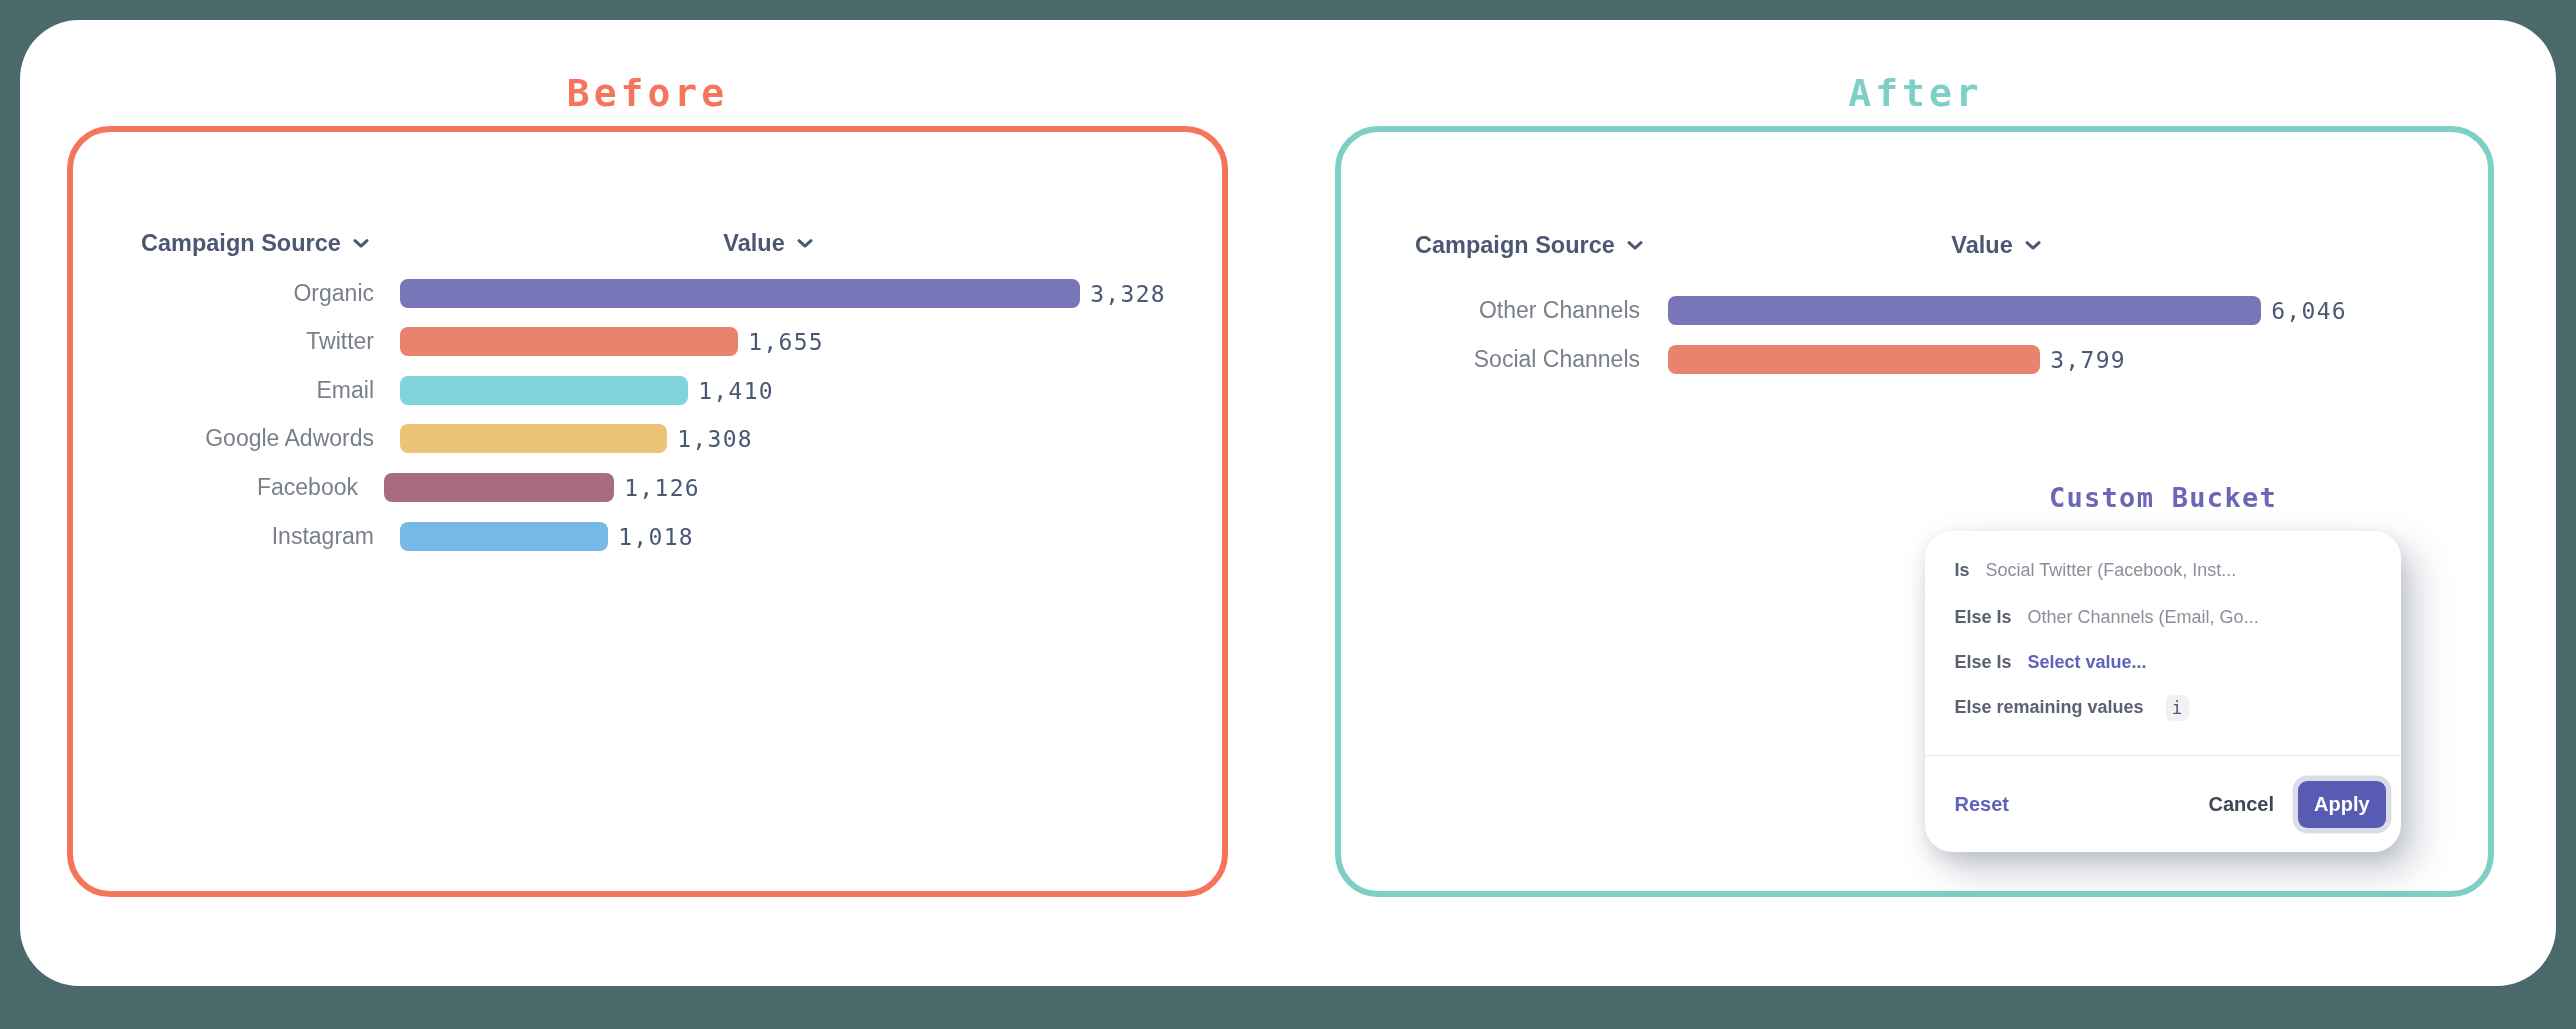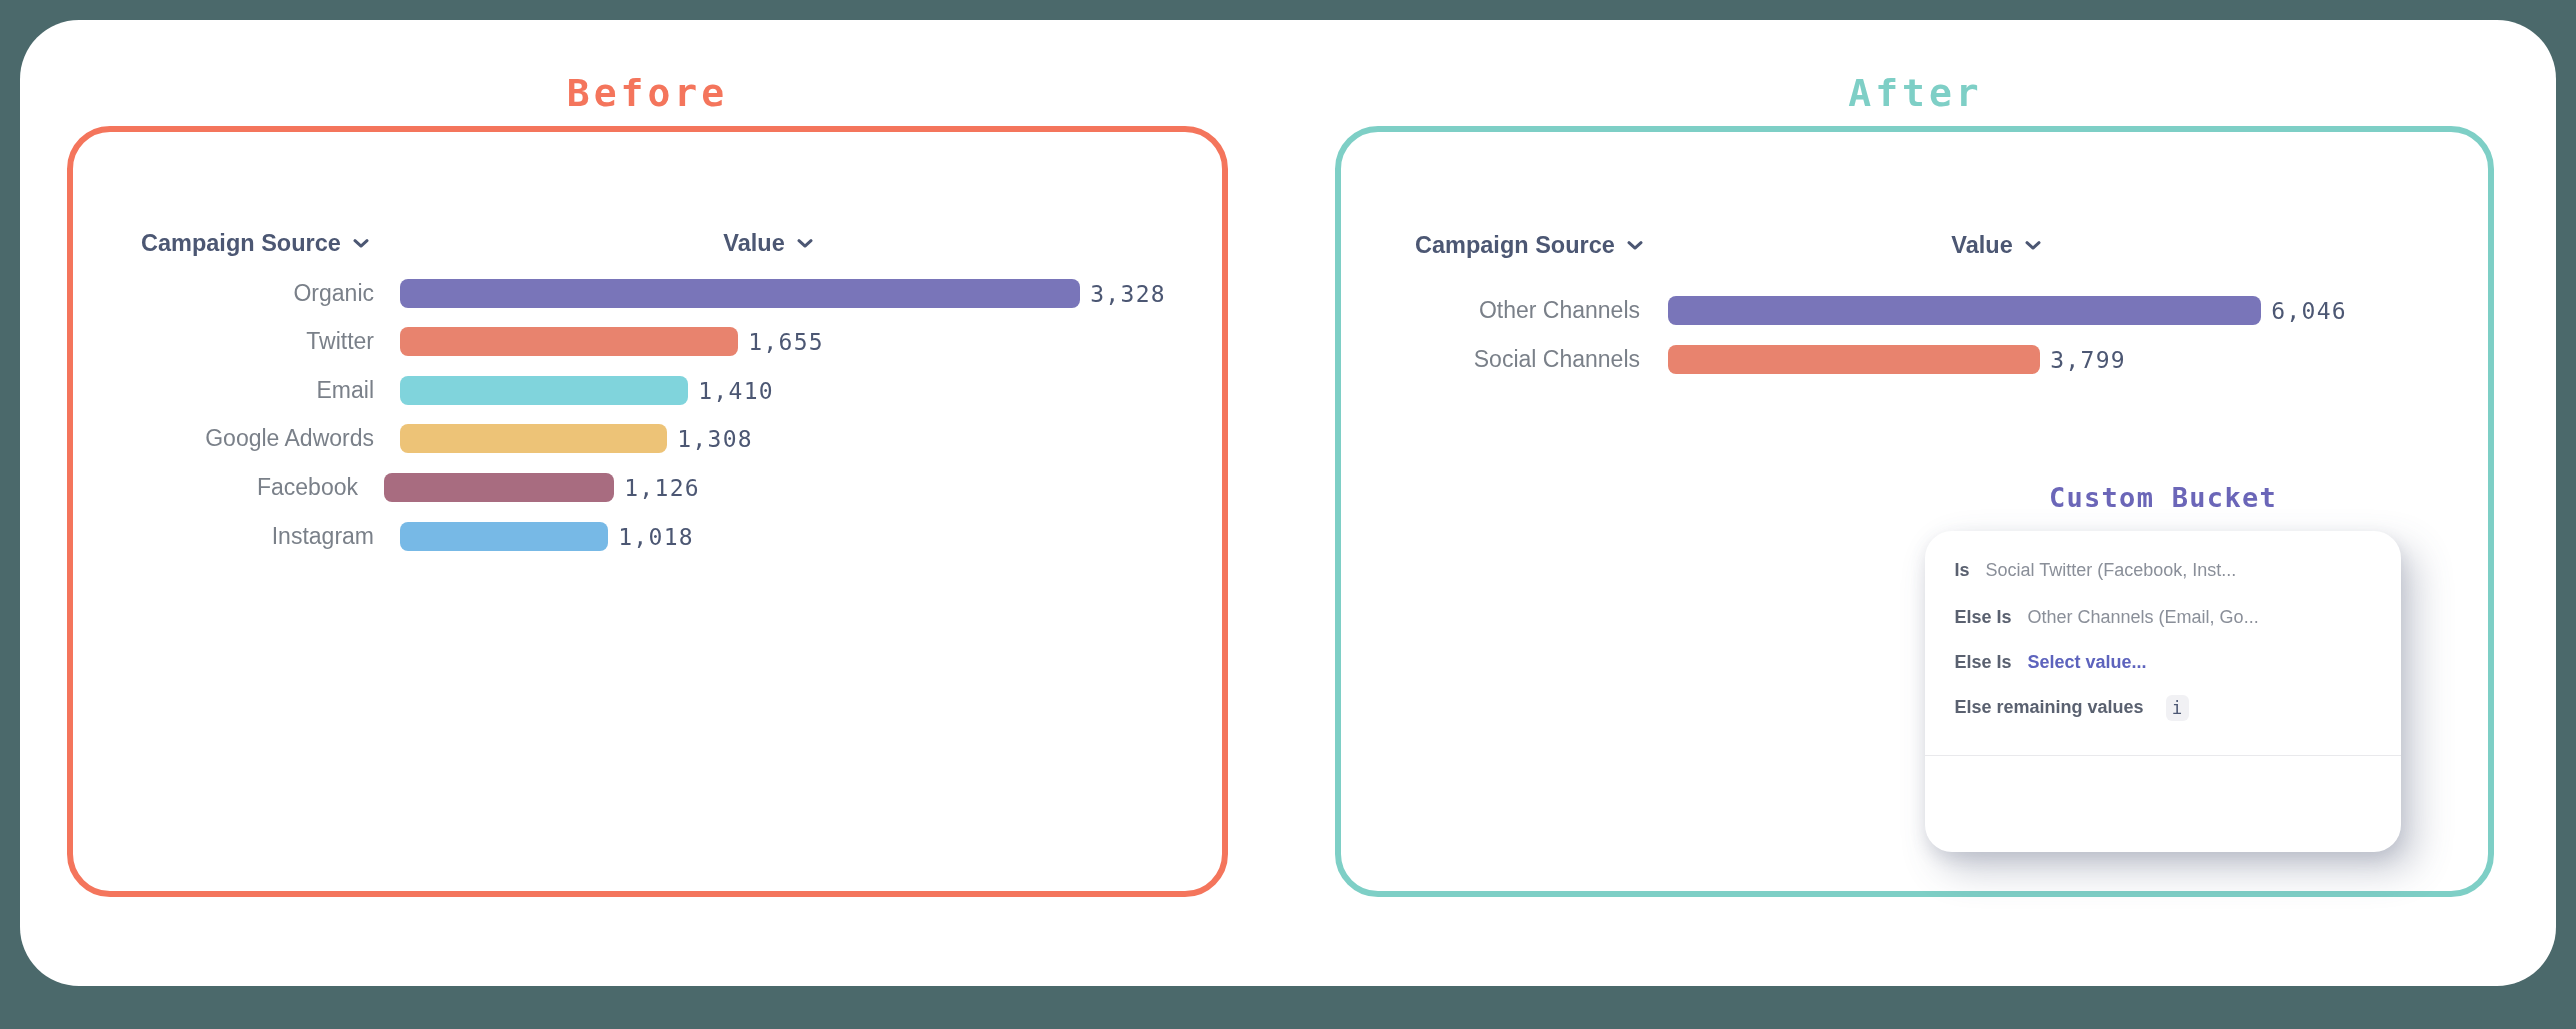--- a/index.html
+++ b/index.html
@@ -148,15 +148,20 @@
         <div class="popup-row" style="top: 117px;">
           <span class="kw">Else Is</span>
           <span class="val link">Select value...</span>
         </div>
         <div class="popup-row" style="top: 162px; gap: 26px;">
           <span class="kw">Else remaining values</span>
           <span class="info-chip">i</span>
         </div>
       </div>
     <div class="popup-divider"></div>
+    <div class="popup-footer">
+      <span class="reset-link">Reset</span>
+      <span class="cancel-btn">Cancel</span>
+      <button class="apply-btn">Apply</button>
+    </div>
   </div>
 </div>
 
 
 </body></html>

